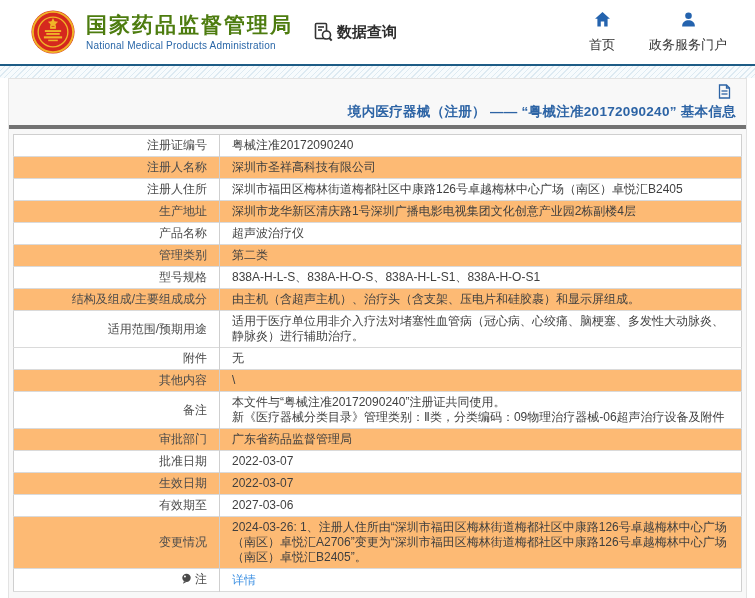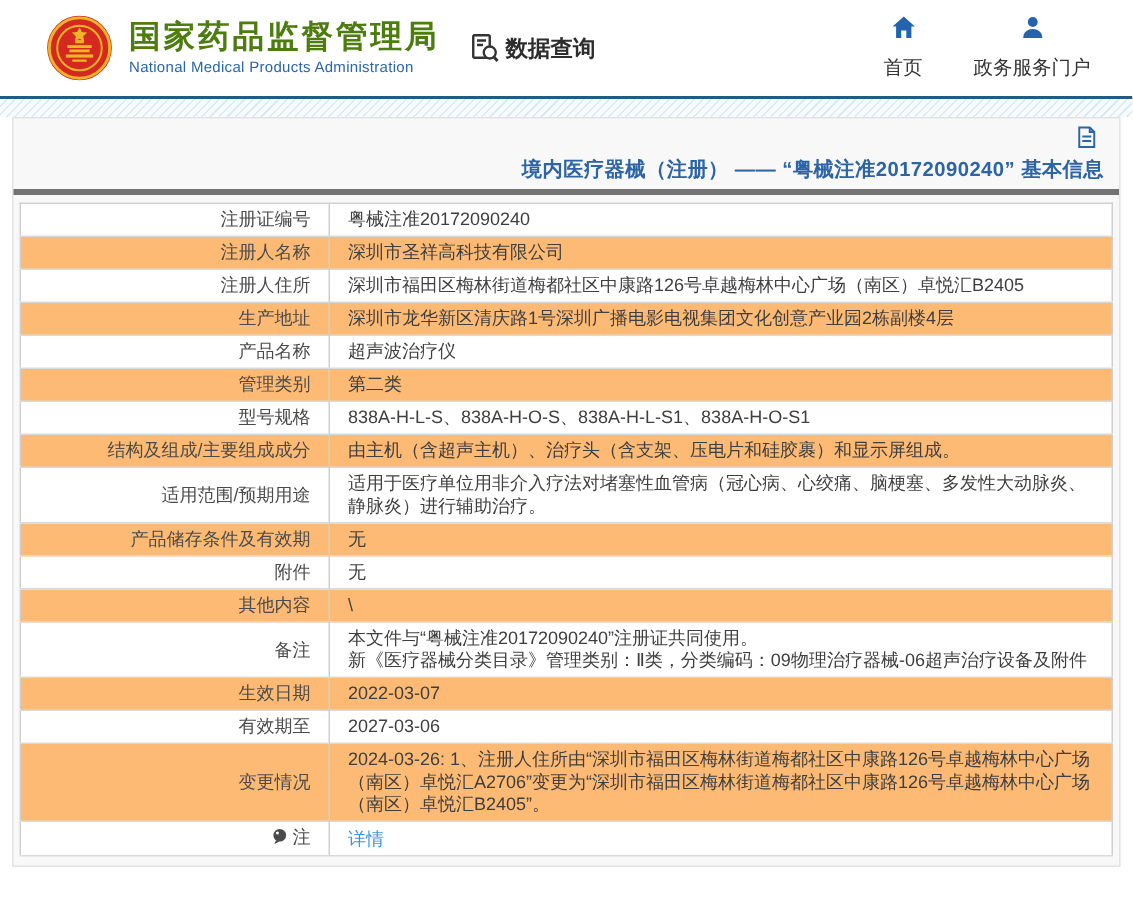--- a/index.html
+++ b/index.html
@@ -151,36 +151,40 @@
           <td class="value-cell">838A-H-L-S、838A-H-O-S、838A-H-L-S1、838A-H-O-S1</td>
         </tr>
         <tr class="stripe">
           <td class="label-cell">结构及组成/主要组成成分</td>
           <td class="value-cell">由主机（含超声主机）、治疗头（含支架、压电片和硅胶裹）和显示屏组成。</td>
         </tr>
         <tr>
           <td class="label-cell">适用范围/预期用途</td>
           <td class="value-cell">适用于医疗单位用非介入疗法对堵塞性血管病（冠心病、心绞痛、脑梗塞、多发性大动脉炎、静脉炎）进行辅助治疗。</td>
         </tr>
-        <tr class="stripe">
-          <td class="label-cell">产品储存条件及有效期</td>
-          <td class="value-cell">无</td>
-        </tr>
         <tr>
           <td class="label-cell">附件</td>
           <td class="value-cell">无</td>
         </tr>
         <tr class="stripe">
           <td class="label-cell">其他内容</td>
           <td class="value-cell">\</td>
         </tr>
         <tr>
           <td class="label-cell">备注</td>
           <td class="value-cell">本文件与“粤械注准20172090240”注册证共同使用。
 新《医疗器械分类目录》管理类别：Ⅱ类，分类编码：09物理治疗器械-06超声治疗设备及附件</td>
+        </tr>
+        <tr class="stripe">
+          <td class="label-cell">审批部门</td>
+          <td class="value-cell">广东省药品监督管理局</td>
+        </tr>
+        <tr>
+          <td class="label-cell">批准日期</td>
+          <td class="value-cell">2022-03-07</td>
         </tr>
         <tr class="stripe">
           <td class="label-cell">生效日期</td>
           <td class="value-cell">2022-03-07</td>
         </tr>
         <tr>
           <td class="label-cell">有效期至</td>
           <td class="value-cell">2027-03-06</td>
         </tr>
         <tr class="stripe">

